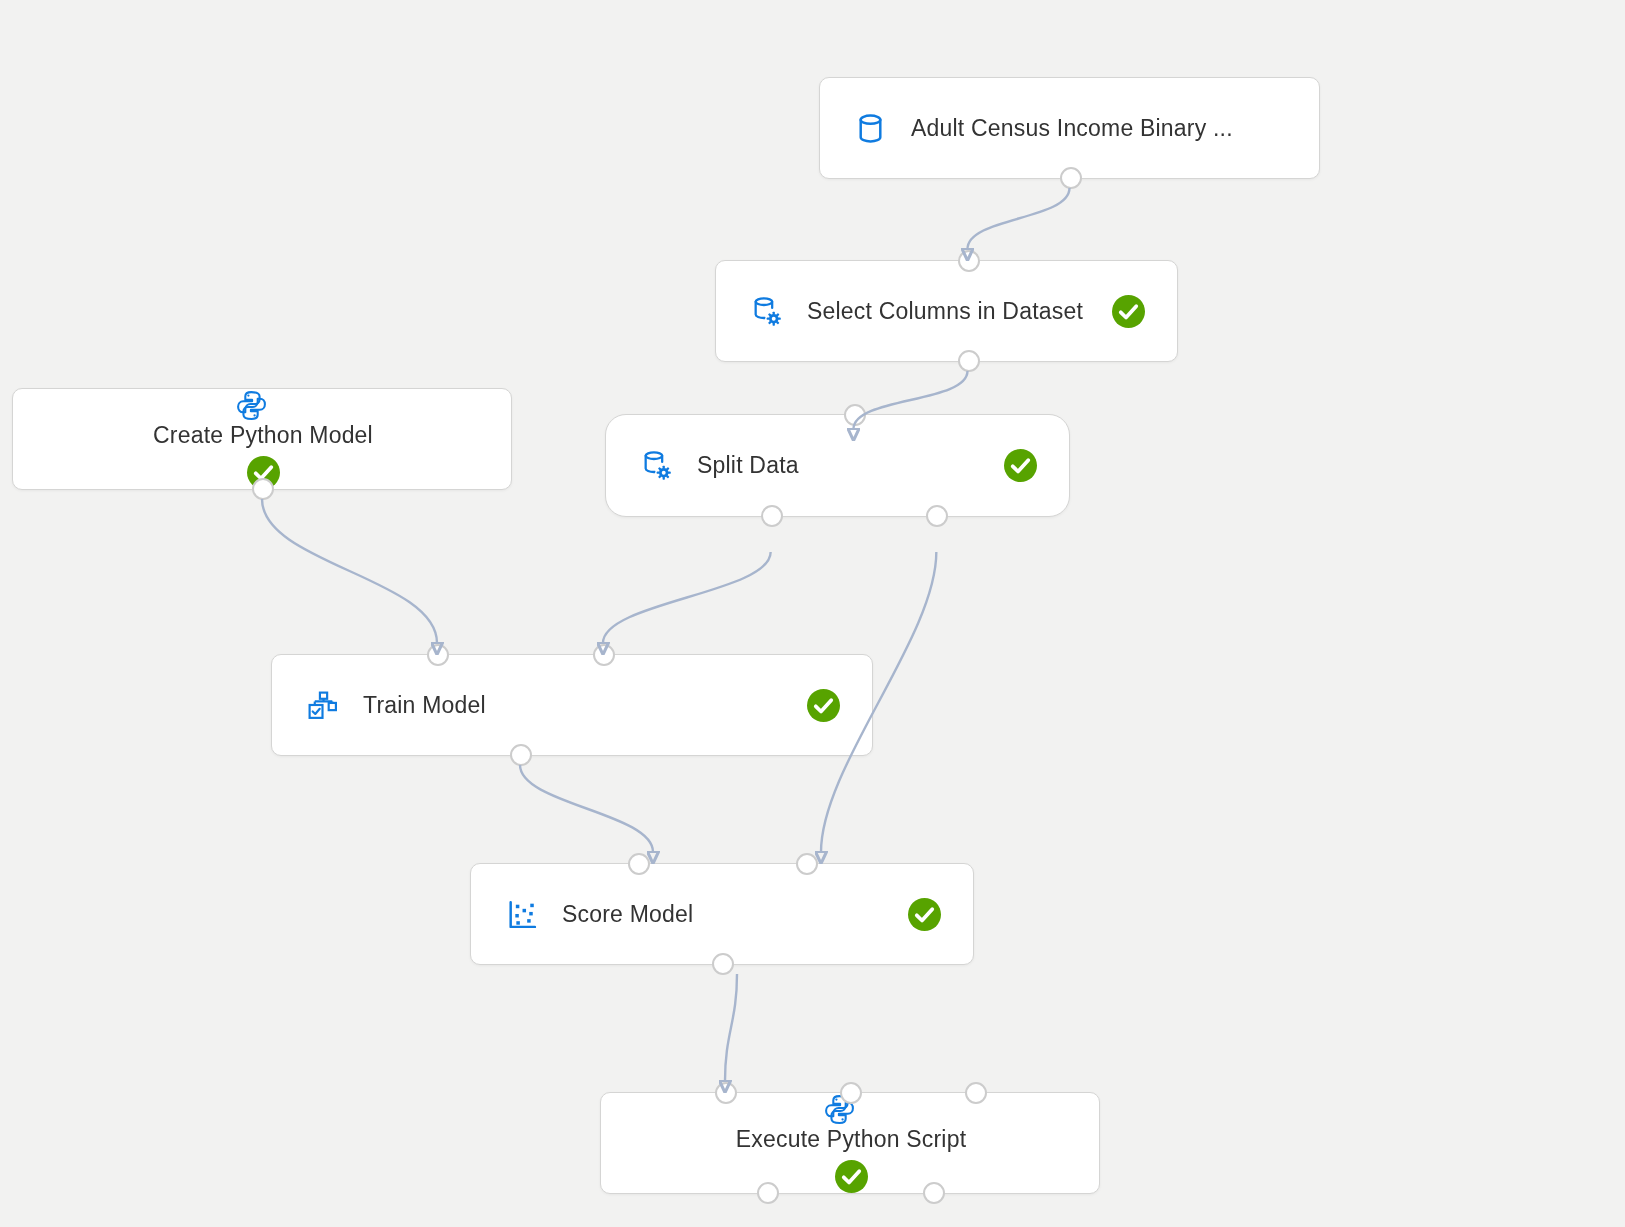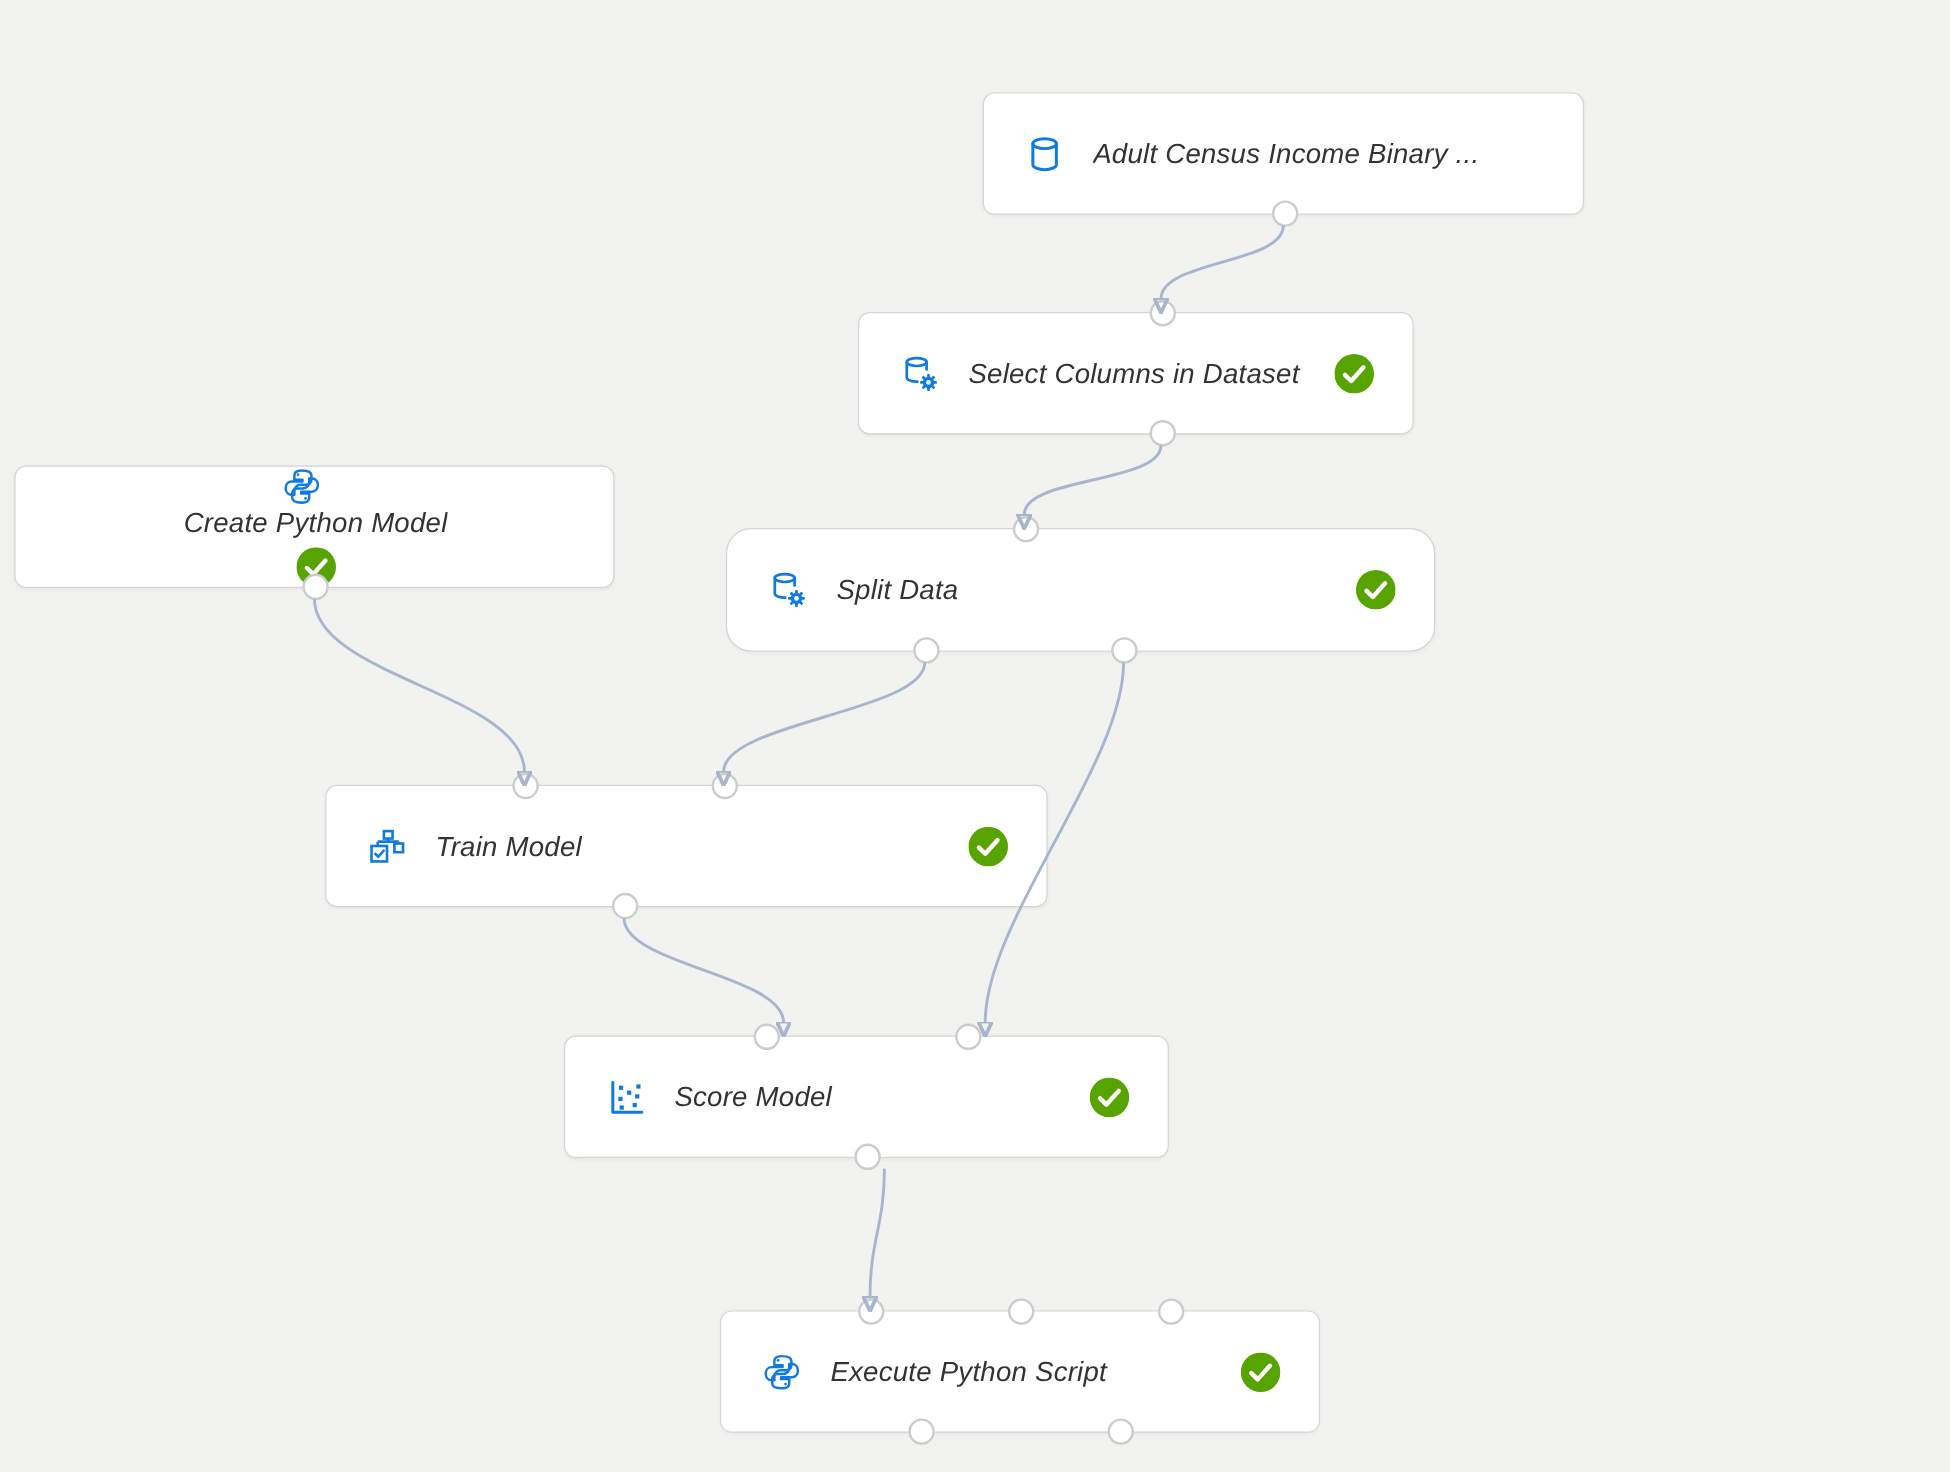--- a/index.html
+++ b/index.html
@@ -5,21 +5,20 @@
   :root{
     --bg:#f2f2f1; --node-fill:#ffffff; --node-border:#d5d5d4;
     --edge:#a7b5cd; --arrow:#8ba0bf; --port-border:#cccccc;
     --accent:#0f7be0; --green:#57a300; --text:#333333;
   }
   html,body{margin:0;padding:0;background:var(--bg);}
   .canvas{
     position:relative; width:1625px; height:1227px; overflow:hidden;
     background:var(--bg);
     font-family:"Liberation Sans", sans-serif;
-    font-style:italic;
   }
   .edges{position:absolute; left:0; top:0; z-index:3; pointer-events:none;}
   .edges path{fill:none; stroke:var(--edge); stroke-width:2.4;}
   .node{
     position:absolute; z-index:1; box-sizing:border-box;
     background:var(--node-fill); border:1px solid var(--node-border);
     border-radius:10px; box-shadow:0 1px 3px rgba(0,0,0,0.05);
     display:flex; align-items:center; padding:0 32px 0 34px;
   }
   .node-icon{width:33px; height:33px; flex:0 0 33px; margin-right:24px; display:inline-flex;}
@@ -117,21 +116,21 @@
     </span>
     <span class="node-label">Create Python Model</span>
     <span class="status-badge">
       <svg viewBox="0 0 32 32">
         <circle cx="16" cy="16" r="16" fill="var(--green)"></circle>
         <path d="M8.5 16.8 L13.6 21.8 L23.5 10.8" stroke="#ffffff" stroke-width="3.6" fill="none" stroke-linecap="round" stroke-linejoin="round"></path>
       </svg>
     </span>
   <div class="port output" style="left: 239px;"></div>
     </div>
-    <div class="node" style="left: 605px; top: 440px; width: 591px; height: 103px; border-radius: 21px;">
+    <div class="node" style="left: 605px; top: 414px; width: 465px; height: 103px; border-radius: 21px;">
     <span class="node-icon">
 
       <svg class="icon-dataset-gear-icon" viewBox="0 0 32 32">
         <g fill="none" stroke="var(--accent)" stroke-width="2.2" stroke-linecap="round">
           <ellipse cx="13.5" cy="6.5" rx="8" ry="3.2"></ellipse>
           <path d="M5.5 6.5 V19 c0 1.9 3.6 3.3 8 3.3 h0.8"></path>
           <path d="M21.5 6.5 V12.5"></path>
         </g>
         <circle cx="23" cy="23" r="8.2" fill="#fff"></circle>
         <g fill="var(--accent)">
@@ -203,21 +202,21 @@
     <span class="status-badge">
       <svg viewBox="0 0 32 32">
         <circle cx="16" cy="16" r="16" fill="var(--green)"></circle>
         <path d="M8.5 16.8 L13.6 21.8 L23.5 10.8" stroke="#ffffff" stroke-width="3.6" fill="none" stroke-linecap="round" stroke-linejoin="round"></path>
       </svg>
     </span>
   <div class="port input" style="left: 157px;"></div>
       <div class="port input" style="left: 325px;"></div>
       <div class="port output" style="left: 241px;"></div>
     </div>
-    <div class="node" style="left: 600px; top: 1092px; width: 500px; height: 102px;">
+    <div class="node" style="left: 600px; top: 1092px; width: 500px; height: 102px; flex-direction: column;">
     <span class="node-icon">
 
       <svg class="icon-python-icon" viewBox="0 0 32 32" fill="none" stroke="var(--accent)" stroke-width="2" stroke-linejoin="round">
         <path d="M15.8 3 C12.2 3 10 4.6 10 7.1 L10 10.4 L16.6 10.4 L16.6 11.9 L7.9 11.9 C5 11.9 3 14.2 3 17.3 C3 20.4 5 22.6 7.9 22.6 L10 22.6 L10 19.5 C10 16.7 12.3 14.5 15.1 14.5 L19.6 14.5 C21.9 14.5 23.8 12.7 23.8 10.4 L23.8 7.1 C23.8 4.6 20.6 3 15.8 3 Z"></path>
         <path d="M16.2 29 C19.8 29 22 27.4 22 24.9 L22 21.6 L15.4 21.6 L15.4 20.1 L24.1 20.1 C27 20.1 29 17.8 29 14.7 C29 11.6 27 9.4 24.1 9.4 L22 9.4 L22 12.5 C22 15.3 19.7 17.5 16.9 17.5 L12.4 17.5 C10.1 17.5 8.2 19.3 8.2 21.6 L8.2 24.9 C8.2 27.4 11.4 29 16.2 29 Z"></path>
         <circle cx="13" cy="6.4" r="1.1" fill="var(--accent)" stroke="none"></circle>
         <circle cx="19" cy="25.6" r="1.1" fill="var(--accent)" stroke="none"></circle>
       </svg>
 
     </span>

